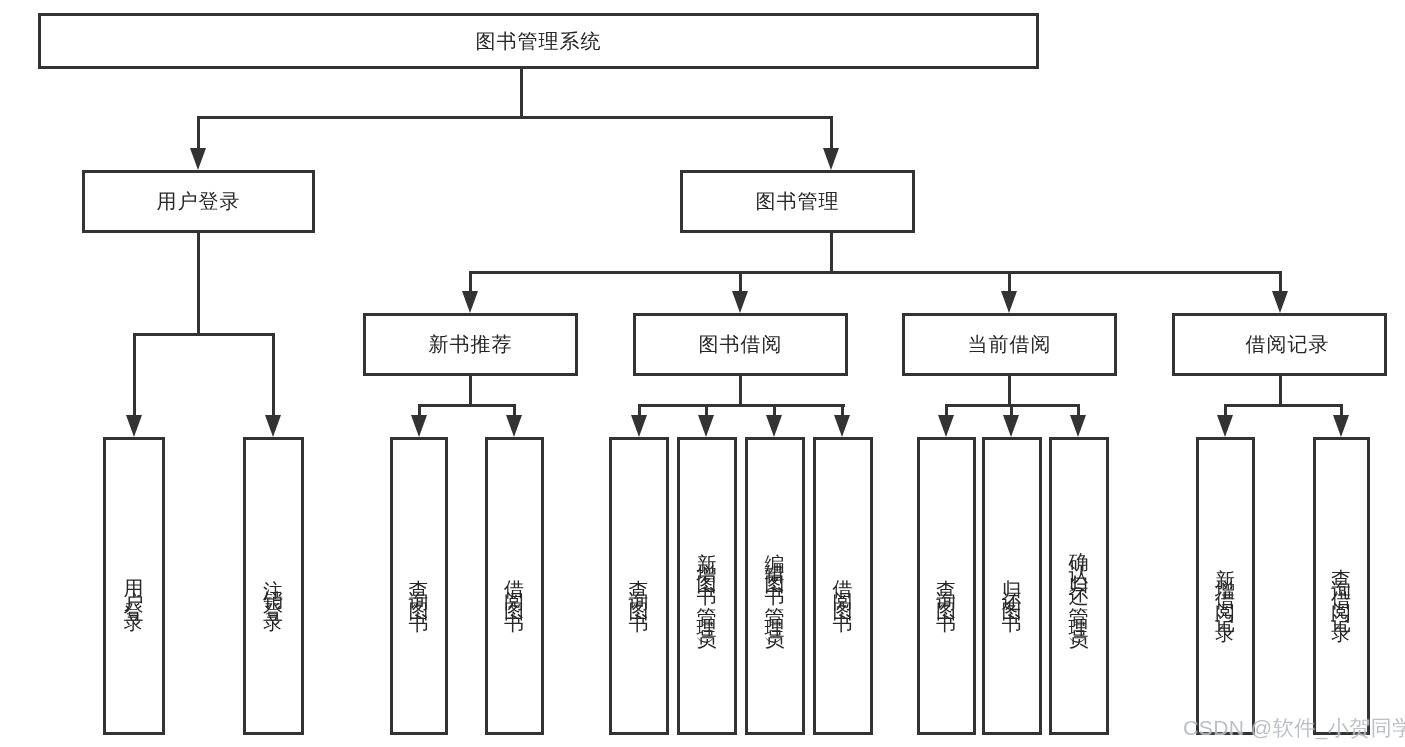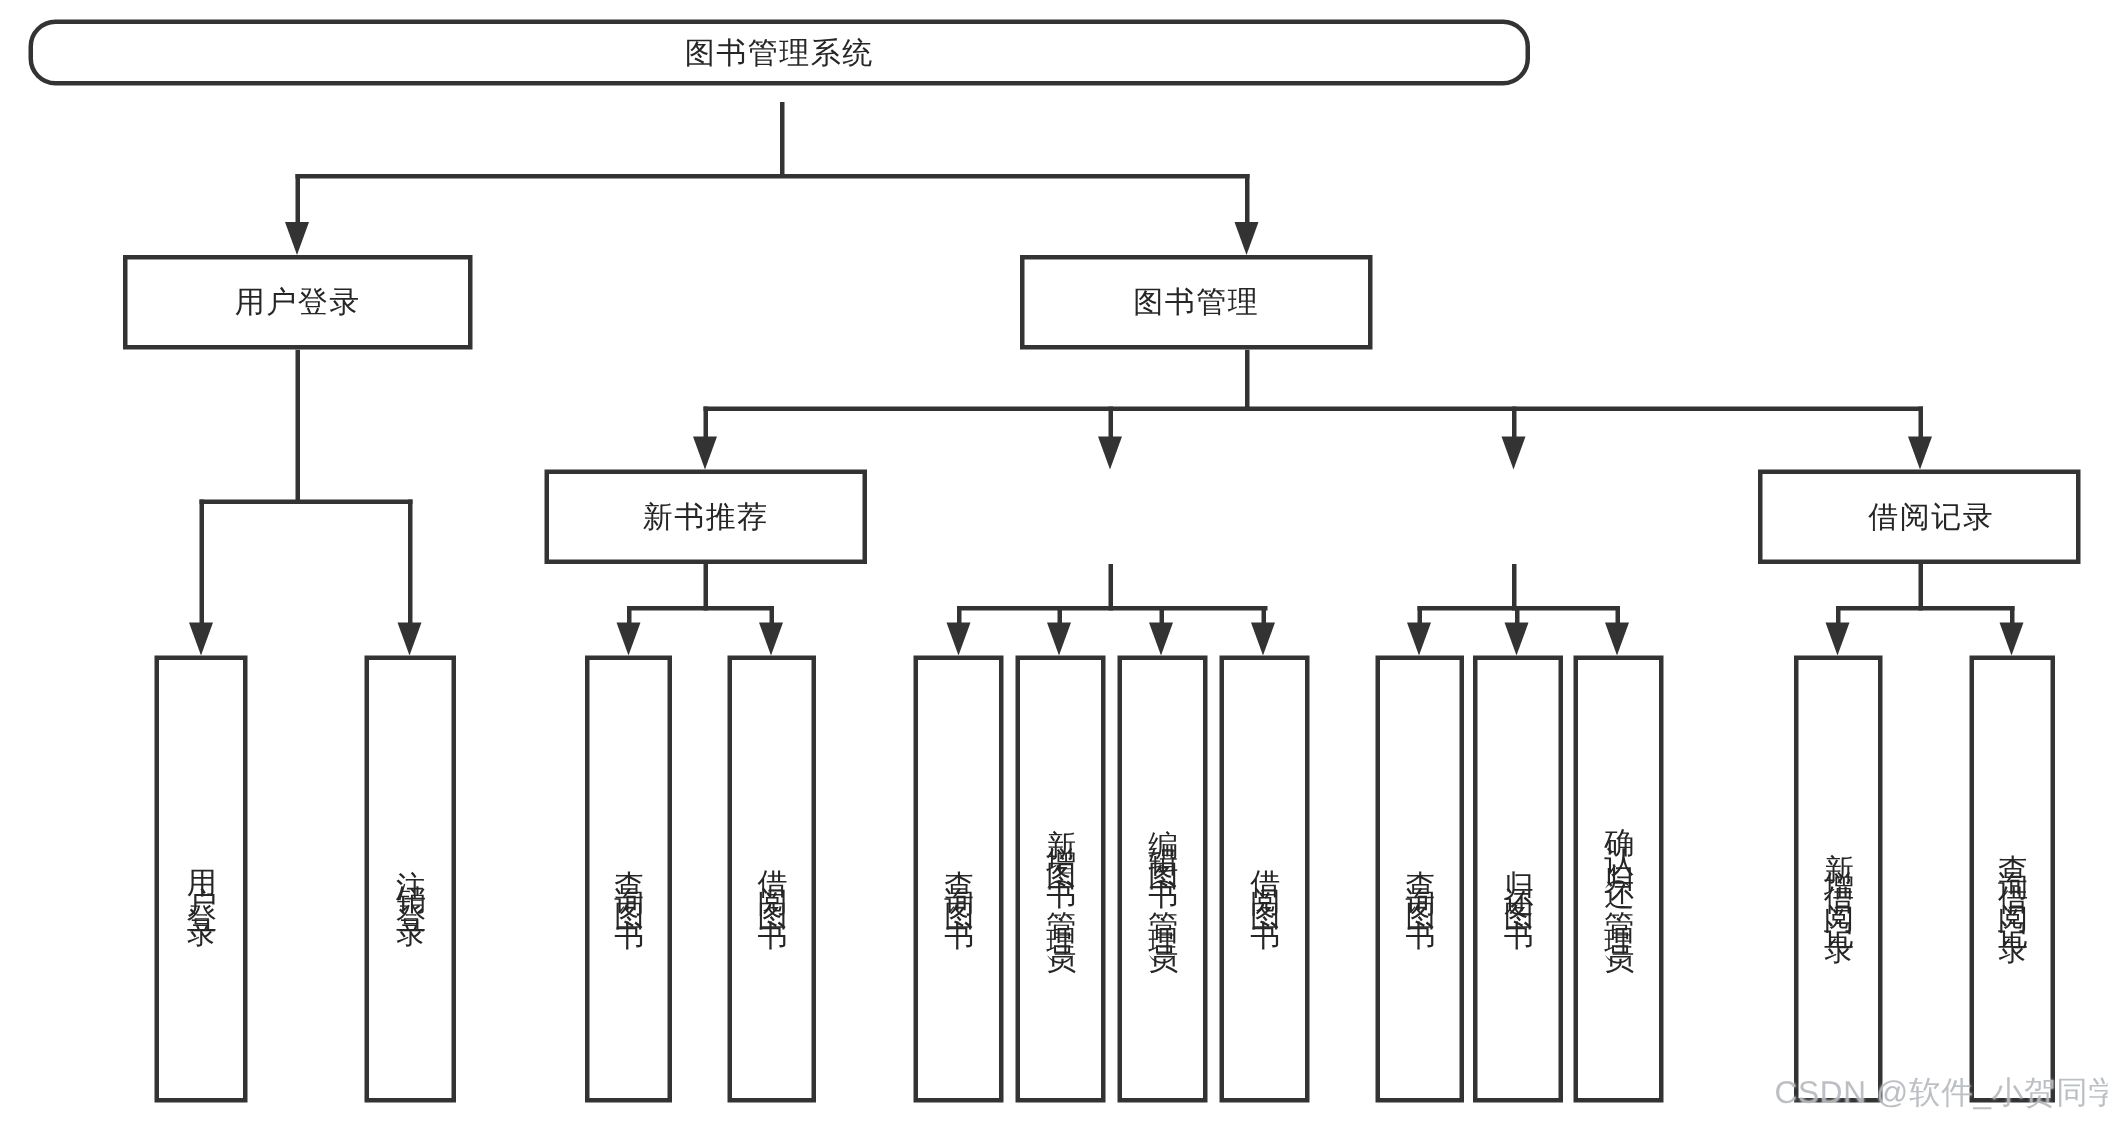--- a/index.html
+++ b/index.html
@@ -33,21 +33,21 @@
     font-size:21px;color:#b7bbc0;opacity:.92;letter-spacing:0.5px;
     text-shadow:0 0 2px #ffffff;
     white-space:nowrap;
   }
 </style>
 </head>
 <body>
 
 <div class="stage">
 
-  <div class="box" style="left:19px;top:13px;width:1001px;height:44px;border-radius:18px;">
+  <div class="box" style="left:38px;top:13px;width:1001px;height:56px;">
     <span>图书管理系统</span>
   </div>
 
   <div class="v" style="left:520px;top:68px;height:50px;"></div>
   <div class="h" style="left:197px;top:116px;width:636px;"></div>
   <div class="v" style="left:197px;top:116px;height:34px;"></div>
   <div class="tri" style="left:190px;top:148px;"></div>
   <div class="v" style="left:830px;top:116px;height:34px;"></div>
   <div class="tri" style="left:823px;top:148px;"></div>
 
@@ -71,20 +71,26 @@
   <div class="tri" style="left:462px;top:291px;"></div>
   <div class="v" style="left:739px;top:271px;height:22px;"></div>
   <div class="tri" style="left:732px;top:291px;"></div>
   <div class="v" style="left:1008px;top:271px;height:22px;"></div>
   <div class="tri" style="left:1001px;top:291px;"></div>
   <div class="v" style="left:1279px;top:271px;height:22px;"></div>
   <div class="tri" style="left:1272px;top:291px;"></div>
 
   <div class="box" style="left:363px;top:313px;width:215px;height:63px;">
     <span>新书推荐</span>
+  </div>
+  <div class="box" style="left:633px;top:313px;width:215px;height:63px;">
+    <span>图书借阅</span>
+  </div>
+  <div class="box" style="left:902px;top:313px;width:215px;height:63px;">
+    <span>当前借阅</span>
   </div>
   <div class="box" style="left:1172px;top:313px;width:215px;height:63px;padding-left:16px;">
     <span>借阅记录</span>
   </div>
 
   <div class="v" style="left:469px;top:376px;height:31px;"></div>
   <div class="h" style="left:418px;top:404px;width:98px;"></div>
   <div class="v" style="left:418px;top:404px;height:13px;"></div>
   <div class="tri" style="left:411px;top:415px;"></div>
   <div class="v" style="left:513px;top:404px;height:13px;"></div>

